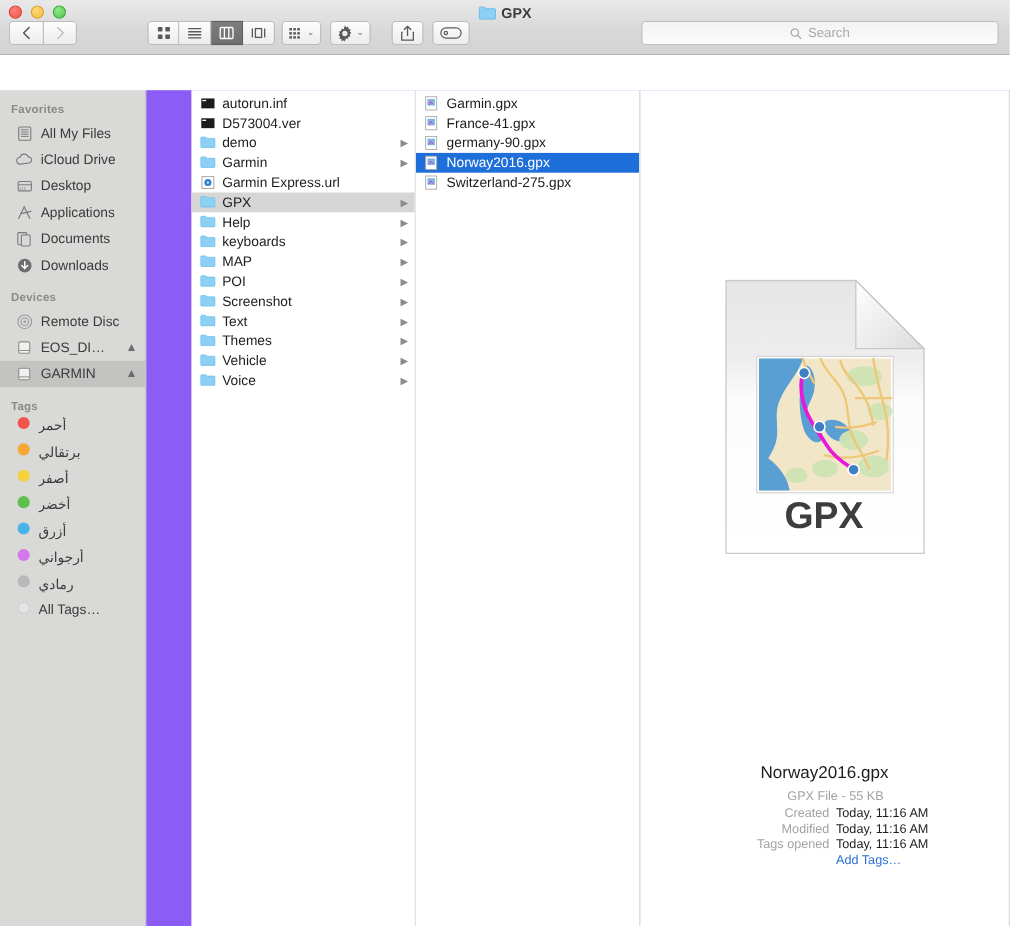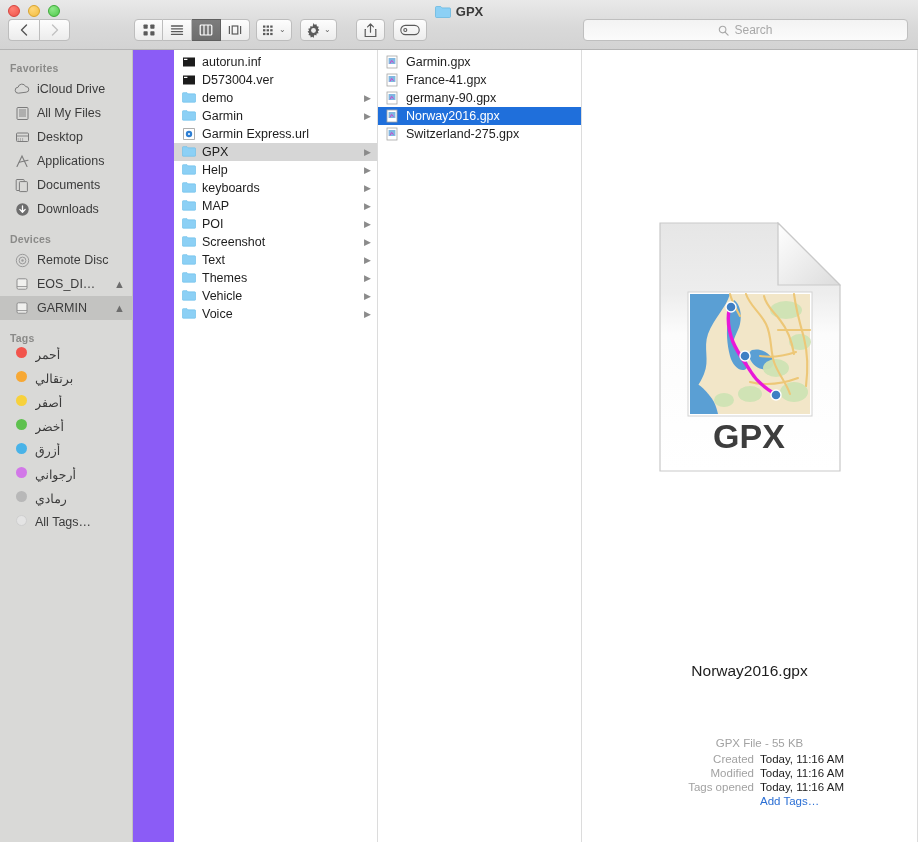--- a/index.html
+++ b/index.html
@@ -4,21 +4,21 @@
 <style>
   * { box-sizing: border-box; margin: 0; padding: 0; }
   html, body {
     width: 918px; height: 842px;
     font-family: "Liberation Sans", sans-serif;
     background: #ffffff;
     overflow: hidden;
     -webkit-font-smoothing: antialiased;
   }
 
-  .window { position: relative; width: 918px; height: 842px; display: flex; flex-direction: column; background:#fff; }
+  .window { position: relative; width: 918px; height: 842px; display: flex; flex-direction: column; background:#fff;gap:32px; }
 
   
   .titlebar {
     height: 50px; flex: 0 0 50px; position: relative;
     background: linear-gradient(to bottom, #e9e9e9 0%, #d9d9d9 55%, #d3d3d3 100%);
     border-bottom: 1px solid #b4b4b4;
   }
   .traffic { position: absolute; top: 5px; left: 8px; display: flex; gap: 8px; }
   .light { width: 12px; height: 12px; border-radius: 50%; position: relative; }
   .light.red    { background: radial-gradient(circle at 35% 30%, #ff8074, #ef544a); border:1px solid #d6423c; }
@@ -118,21 +118,21 @@
   }
   .row.sel-gray { background: #d6d6d6; }
   .row.sel-blue { background: #1f6fdb; color: #fff; }
   .row .arrow { margin-left: auto; font-size: 9px; color: #8b8b8b; }
   .ico { width: 14px; height: 14px; flex: 0 0 14px; display: block; }
 
   
   .preview { position: absolute; inset: 0; display: flex; flex-direction: column; align-items: center; }
   .doc-icon-wrap { margin-top: 172px; }
   .prev-name { position: absolute; left: 0; right: 0; top: 612px; text-align: center; font-size: 15.5px; color: #1d1d1d; }
-  .meta { position: absolute; left: 0; right: 0; top: 687px; font-size: 11.5px; }
+  .meta { position: absolute; left: 0; right: 0; top: 636px; font-size: 11.5px; }
   .meta-kind { text-align: center; color: #a2a2a2; padding-bottom: 4px; margin-left: 20px; }
   .meta-row { display: flex; gap: 6px; margin-bottom: 2px; }
   .meta-k { width: 172px; text-align: right; color: #a2a2a2; }
   .meta-v { color: #1d1d1d; }
   .meta-link { color: #2b6fd4; }
 </style>
 </head>
 <body>
 
 <div class="window">
@@ -263,40 +263,40 @@
   </div>
 
   <div class="body">
 
     <div class="sidebar">
 
       <div class="sb-header">Favorites</div>
 
       <div class="sb-item">
         <span class="sb-ico">
-          <svg width="16" height="12" viewBox="0 0 16 12">
-              <path d="M4.3 10.2a3 3 0 01-.2-6 4 4 0 017.6-.6 2.8 2.8 0 01.5 5.6z" fill="none" stroke="#7b7b7b" stroke-width="1"></path>
-            </svg>
-        </span>
-        <span class="sb-label">iCloud Drive</span>
-      </div>
-
-      <div class="sb-item">
-        <span class="sb-ico">
           <svg width="15" height="15" viewBox="0 0 15 15">
               <rect x="2" y="1.5" width="11" height="12" rx="1" fill="none" stroke="#7b7b7b" stroke-width="1"></rect>
               <g stroke="#7b7b7b" stroke-width="0.9">
                 <line x1="4" y1="4" x2="11" y2="4"></line>
                 <line x1="4" y1="6" x2="11" y2="6"></line>
                 <line x1="4" y1="8" x2="11" y2="8"></line>
                 <line x1="4" y1="10" x2="11" y2="10"></line>
               </g>
             </svg>
         </span>
         <span class="sb-label">All My Files</span>
+      </div>
+
+      <div class="sb-item">
+        <span class="sb-ico">
+          <svg width="16" height="12" viewBox="0 0 16 12">
+              <path d="M4.3 10.2a3 3 0 01-.2-6 4 4 0 017.6-.6 2.8 2.8 0 01.5 5.6z" fill="none" stroke="#7b7b7b" stroke-width="1"></path>
+            </svg>
+        </span>
+        <span class="sb-label">iCloud Drive</span>
       </div>
 
       <div class="sb-item">
         <span class="sb-ico">
           <svg width="15" height="13" viewBox="0 0 15 13">
               <rect x="1.5" y="2" width="12" height="8.5" rx="1" fill="none" stroke="#7b7b7b" stroke-width="1"></rect>
               <line x1="1.5" y1="5" x2="13.5" y2="5" stroke="#7b7b7b" stroke-width="0.9"></line>
               <g stroke="#9e9e9e" stroke-width="0.8">
                 <line x1="3.2" y1="7" x2="3.2" y2="10"></line>
                 <line x1="5.4" y1="7" x2="5.4" y2="10"></line>

